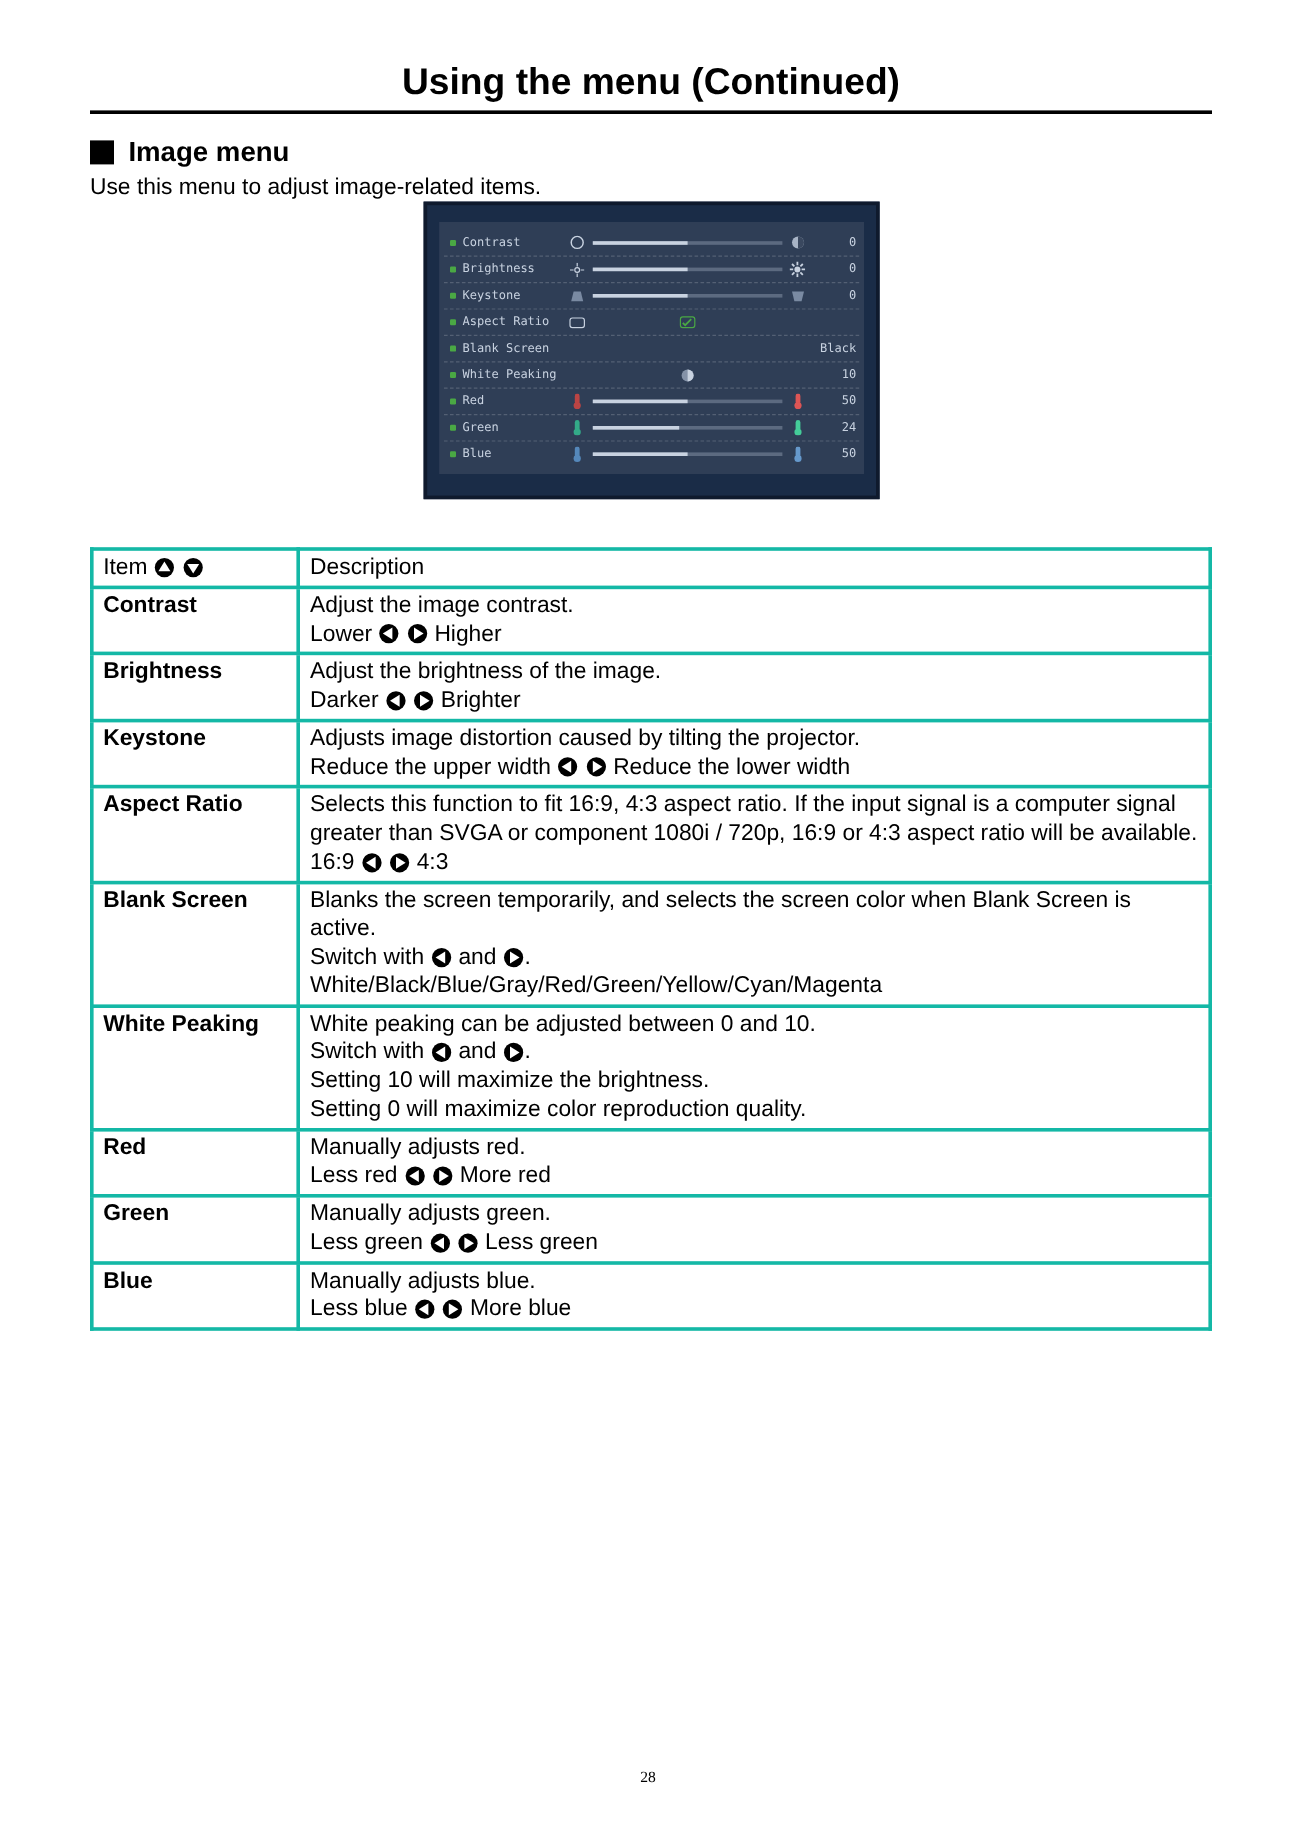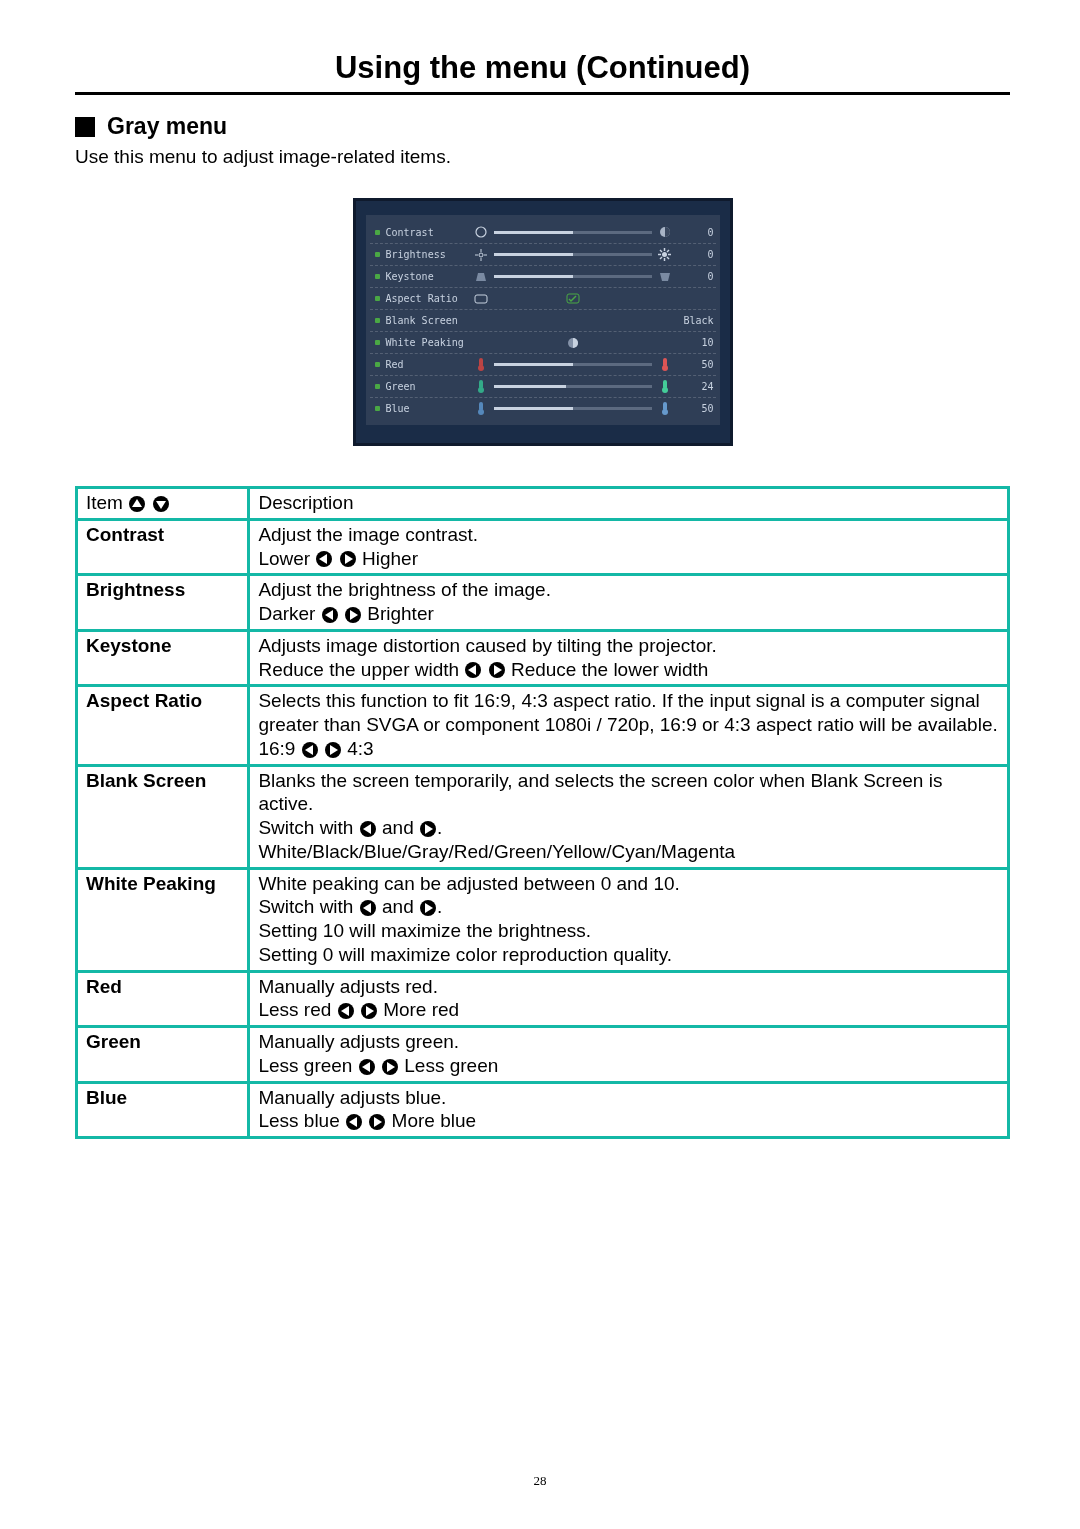--- a/index.html
+++ b/index.html
@@ -2,21 +2,21 @@
 <html><head>
 <meta charset="utf-8">
 <style>
   * { box-sizing: border-box; margin: 0; padding: 0; }
   body { font-family: Arial, Helvetica, sans-serif; background: #fff; }
   .page { width: 1080px; height: 1529px; position: relative; padding: 50px 70px 0 75px; }
   .title { font-size: 31px; font-weight: bold; margin-bottom: 6px; text-align: center; }
   .rule { border: none; border-top: 3px solid #000; margin-bottom: 18px; }
   .section-head { font-size: 23px; font-weight: bold; display: flex; align-items: center; gap: 12px; margin-bottom: 6px; }
   .section-head .sq { width: 20px; height: 20px; background: #000; }
-  .intro { font-size: 19px; margin-bottom: 30px; }
+  .intro { font-size: 19px; }
 
   
   .osd-wrap { text-align: center; margin-bottom: 40px; }
   .osd { display: inline-block; width: 380px; background: #1a2c47; border: 3px solid #0f1a2d; padding: 14px 10px 18px 10px; text-align: center; }
   .osd-inner { background: #2f3e56; padding: 6px 4px; }
   .osd-row { display: flex; align-items: center; height: 22px; font-size: 10px; color: #c8d2e0; font-family: "Lucida Console", Monaco, monospace; }
   .osd-row.sep { border-top: 1px dashed rgba(255,255,255,0.18); }
   .osd-dot { width: 16px; display:flex; align-items:center; justify-content:center;}
   .osd-dot span { display:inline-block; width:5px; height:5px; background:#4aa844; border-radius:1px; }
   .osd-label { width: 84px; text-align: left; }
@@ -38,21 +38,21 @@
   .page-num { position: absolute; bottom: 40px; left: 0; width: 100%; text-align: center; font-size: 13px; font-family: Liberation Serif, serif; }
 </style>
 </head>
 <body>
 
 <div class="page">
   <div class="title">Using the menu (Continued)</div>
   <hr class="rule">
   <div class="section-head">
     <span class="sq"></span>
-    <span>Gray menu</span>
+    <span>Image menu</span>
   </div>
   <div class="intro">Use this menu to adjust image-related items.</div>
 
   <div class="osd-wrap">
     <div class="osd">
       <div class="osd-inner">
 
         <div class="osd-row">
           <div class="osd-dot">
               <span></span>

